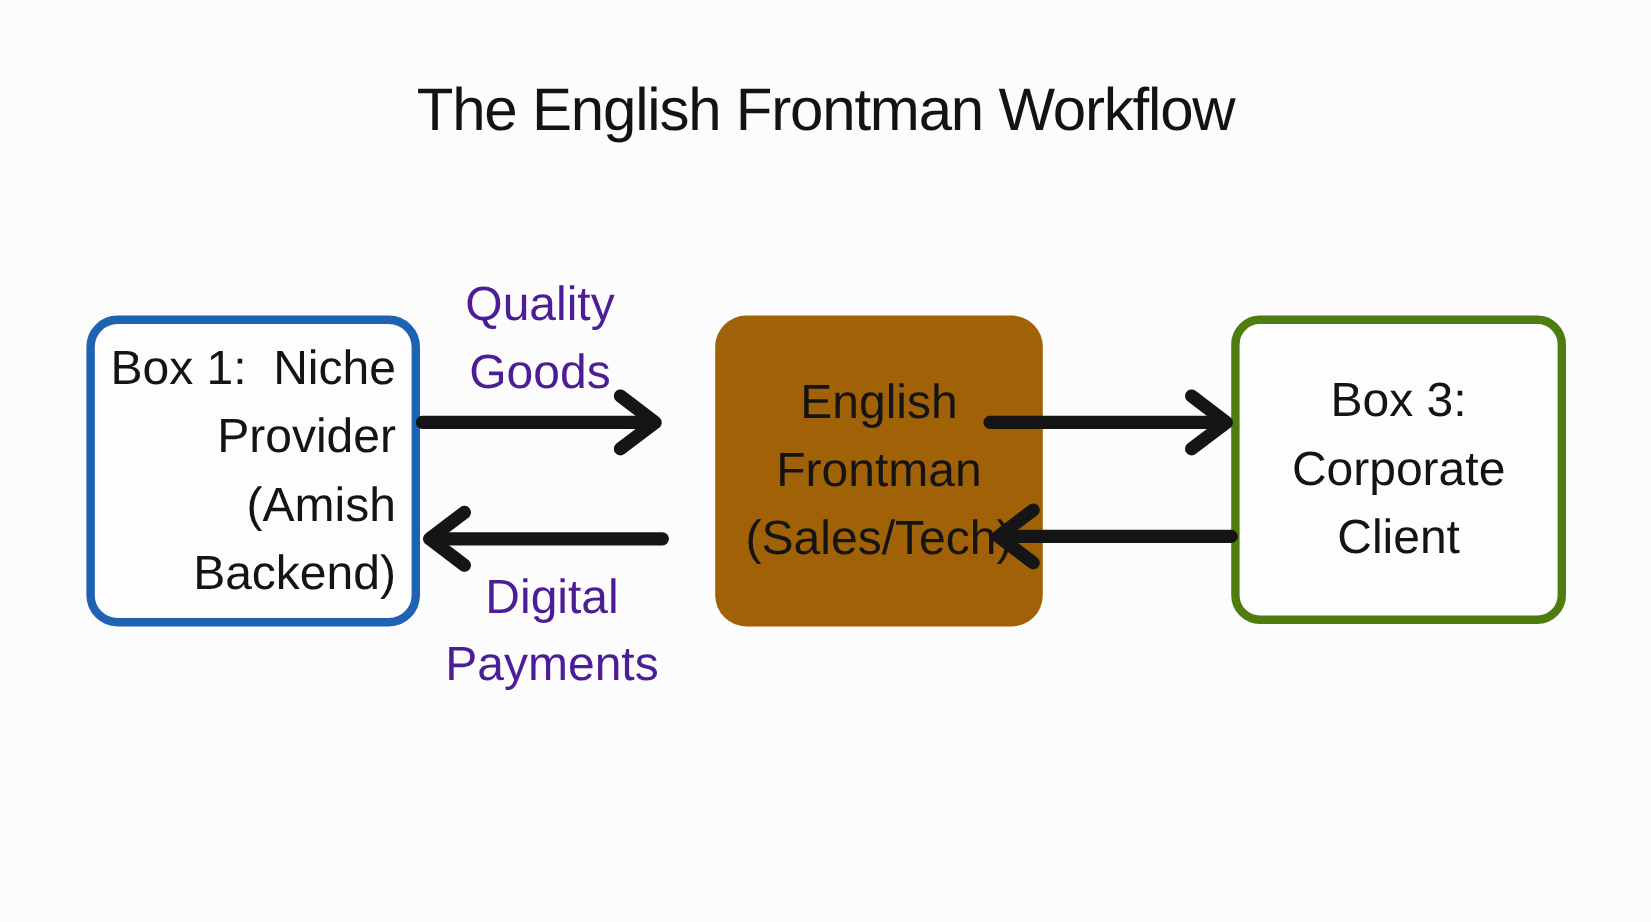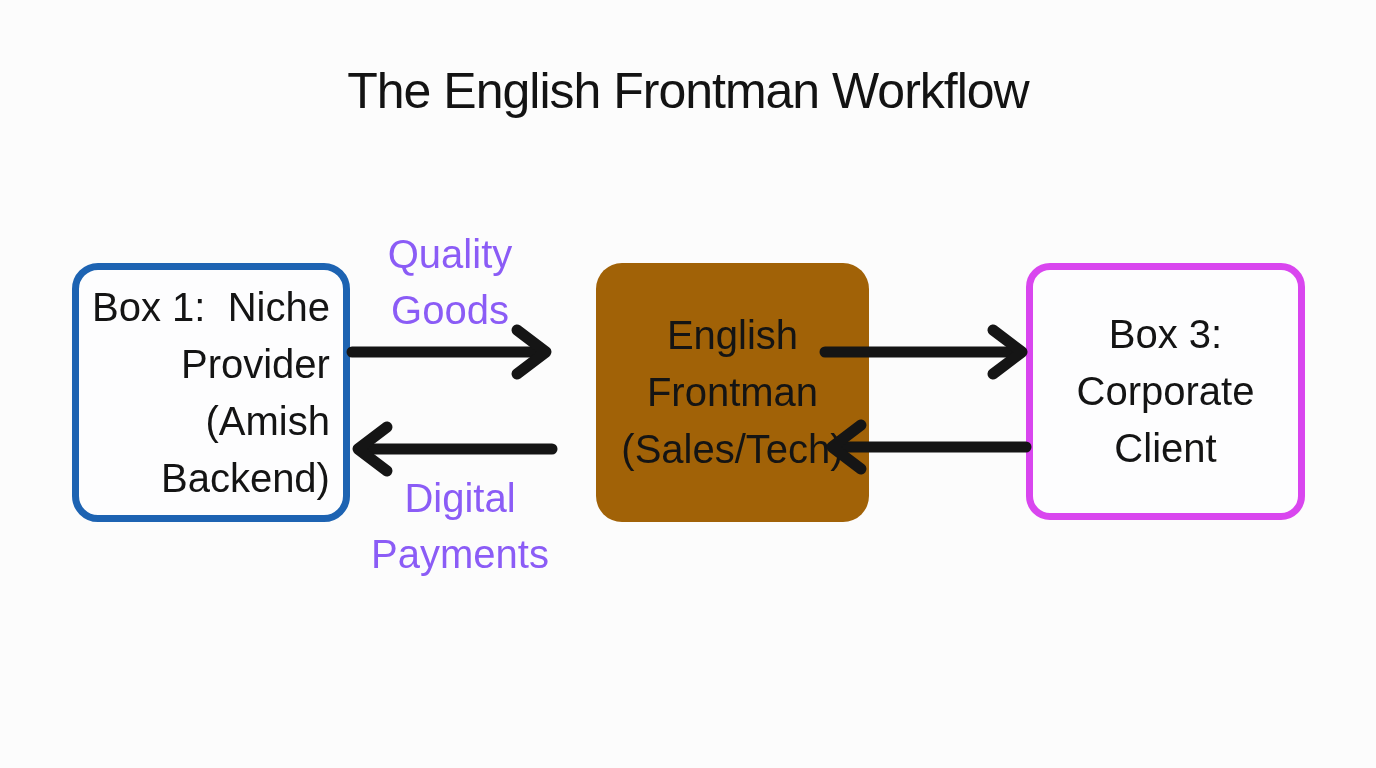--- a/index.html
+++ b/index.html
@@ -60,30 +60,30 @@
     background: #a16207;
     border: none;
     margin-left: 44px;
   }
   .node-box3 {
     left: 1026px;
     top: 263px;
     width: 279px;
     height: 257px;
     background: #fdfdfe;
-    border: 7px solid #d946ef;
+    border: 7px solid #4d7c0f;
     border-radius: 24px;
   }
   .flow-label {
     position: absolute;
     text-align: center;
     font-size: 40px;
     line-height: 56px;
     white-space: pre-wrap;
-    color: #8b5cf6;
+    color: #4c1d95;
   }
   .flow-label-quality {
     left: 330px;
     top: 226px;
     width: 240px;
   }
   .flow-label-digital {
     left: 330px;
     top: 470px;
     width: 260px;

